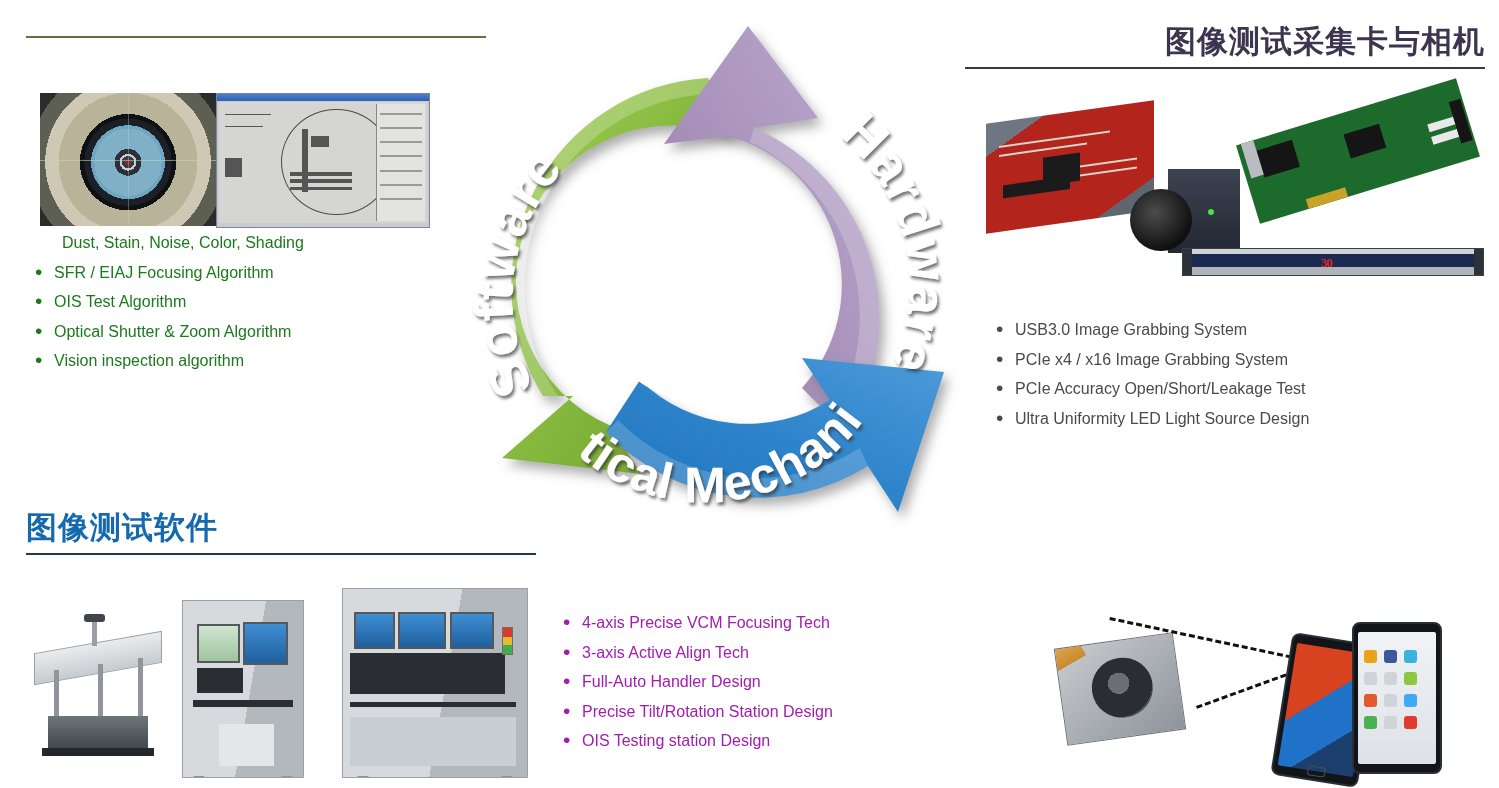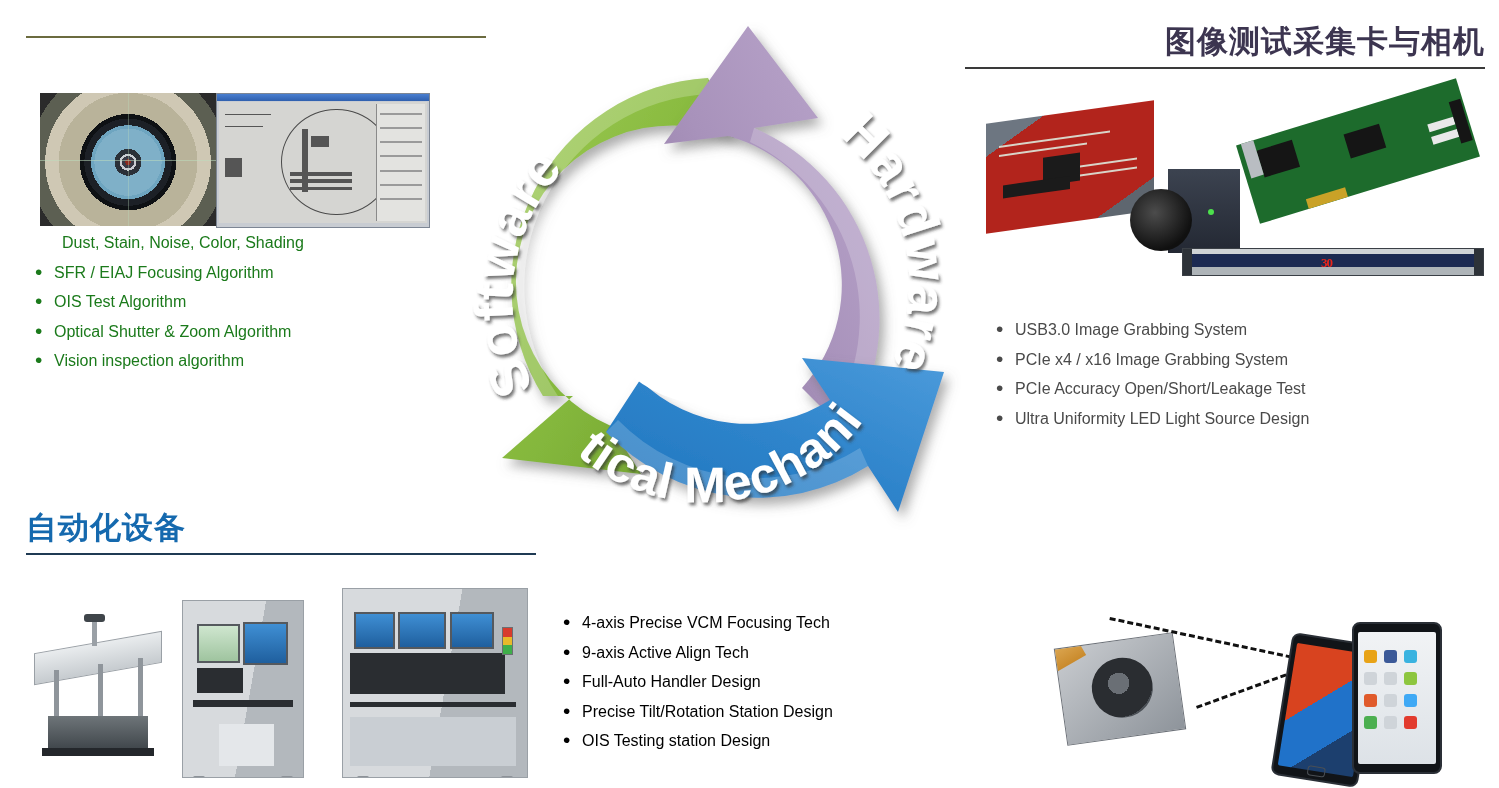--- a/index.html
+++ b/index.html
@@ -194,21 +194,21 @@
 </div>
 
 <ul class="blist" style="position:absolute;left:993px;top:315px;color:#4a4a4a;">
   <li>USB3.0 Image Grabbing System</li>
   <li>PCIe x4 / x16 Image Grabbing System</li>
   <li>PCIe Accuracy Open/Short/Leakage Test</li>
   <li>Ultra Uniformity LED Light Source Design</li>
 </ul>
 
 <div class="panel" style="left:26px;top:512px;width:510px;">
-  <div class="sec-title" style="color:#1569ae;">自动化设备</div>
+  <div class="sec-title" style="color:#1569ae;">图像测试软件</div>
   <div class="sec-rule" style="background:#1f3a53;margin-top:10px;"></div>
 </div>
 
 <div class="ph" style="left:32px;top:612px;width:130px;height:160px;">
   <div class="conveyor" style="position:absolute;left:2px;top:30px;width:126px;height:30px;transform:skewY(-10deg);"></div>
   <div class="leg" style="left:22px;top:58px;height:60px;"></div>
   <div class="leg" style="left:66px;top:52px;height:66px;"></div>
   <div class="leg" style="left:106px;top:46px;height:70px;"></div>
   <div style="position:absolute;left:16px;top:104px;width:100px;height:34px;background:linear-gradient(#6e7579,#3f454a);"></div>
   <div style="position:absolute;left:10px;top:136px;width:112px;height:8px;background:#24272b;"></div>
@@ -233,23 +233,23 @@
   <div class="scr" style="left:58%;top:12%;width:22%;height:18%;"></div>
   <div class="dark" style="left:4%;top:34%;width:84%;height:22%;"></div>
   <div class="dark" style="left:4%;top:60%;width:90%;height:3%;"></div>
   <div style="position:absolute;left:4%;top:68%;width:90%;height:26%;background:#c9ced3;"></div>
 
   <div class="tower" style="right:14px;top:38px;height:26px;"></div>
   <div class="foot" style="left:14px;"></div>
   <div class="foot" style="right:14px;"></div>
 </div>
 
-<ul class="blist" style="position:absolute;left:560px;top:608px;color:#000000;">
+<ul class="blist" style="position:absolute;left:560px;top:608px;color:#a21caf;">
   <li>4-axis Precise VCM Focusing Tech</li>
-  <li>9-axis Active Align Tech</li>
+  <li>3-axis Active Align Tech</li>
   <li>Full-Auto Handler Design</li>
   <li>Precise Tilt/Rotation Station Design</li>
   <li>OIS Testing station Design</li>
 </ul>
 
 <div class="ph cammod" style="left:1060px;top:640px;width:118px;height:96px;">
   <div class="opt"></div>
   <div class="flex"></div>
 </div>
 

